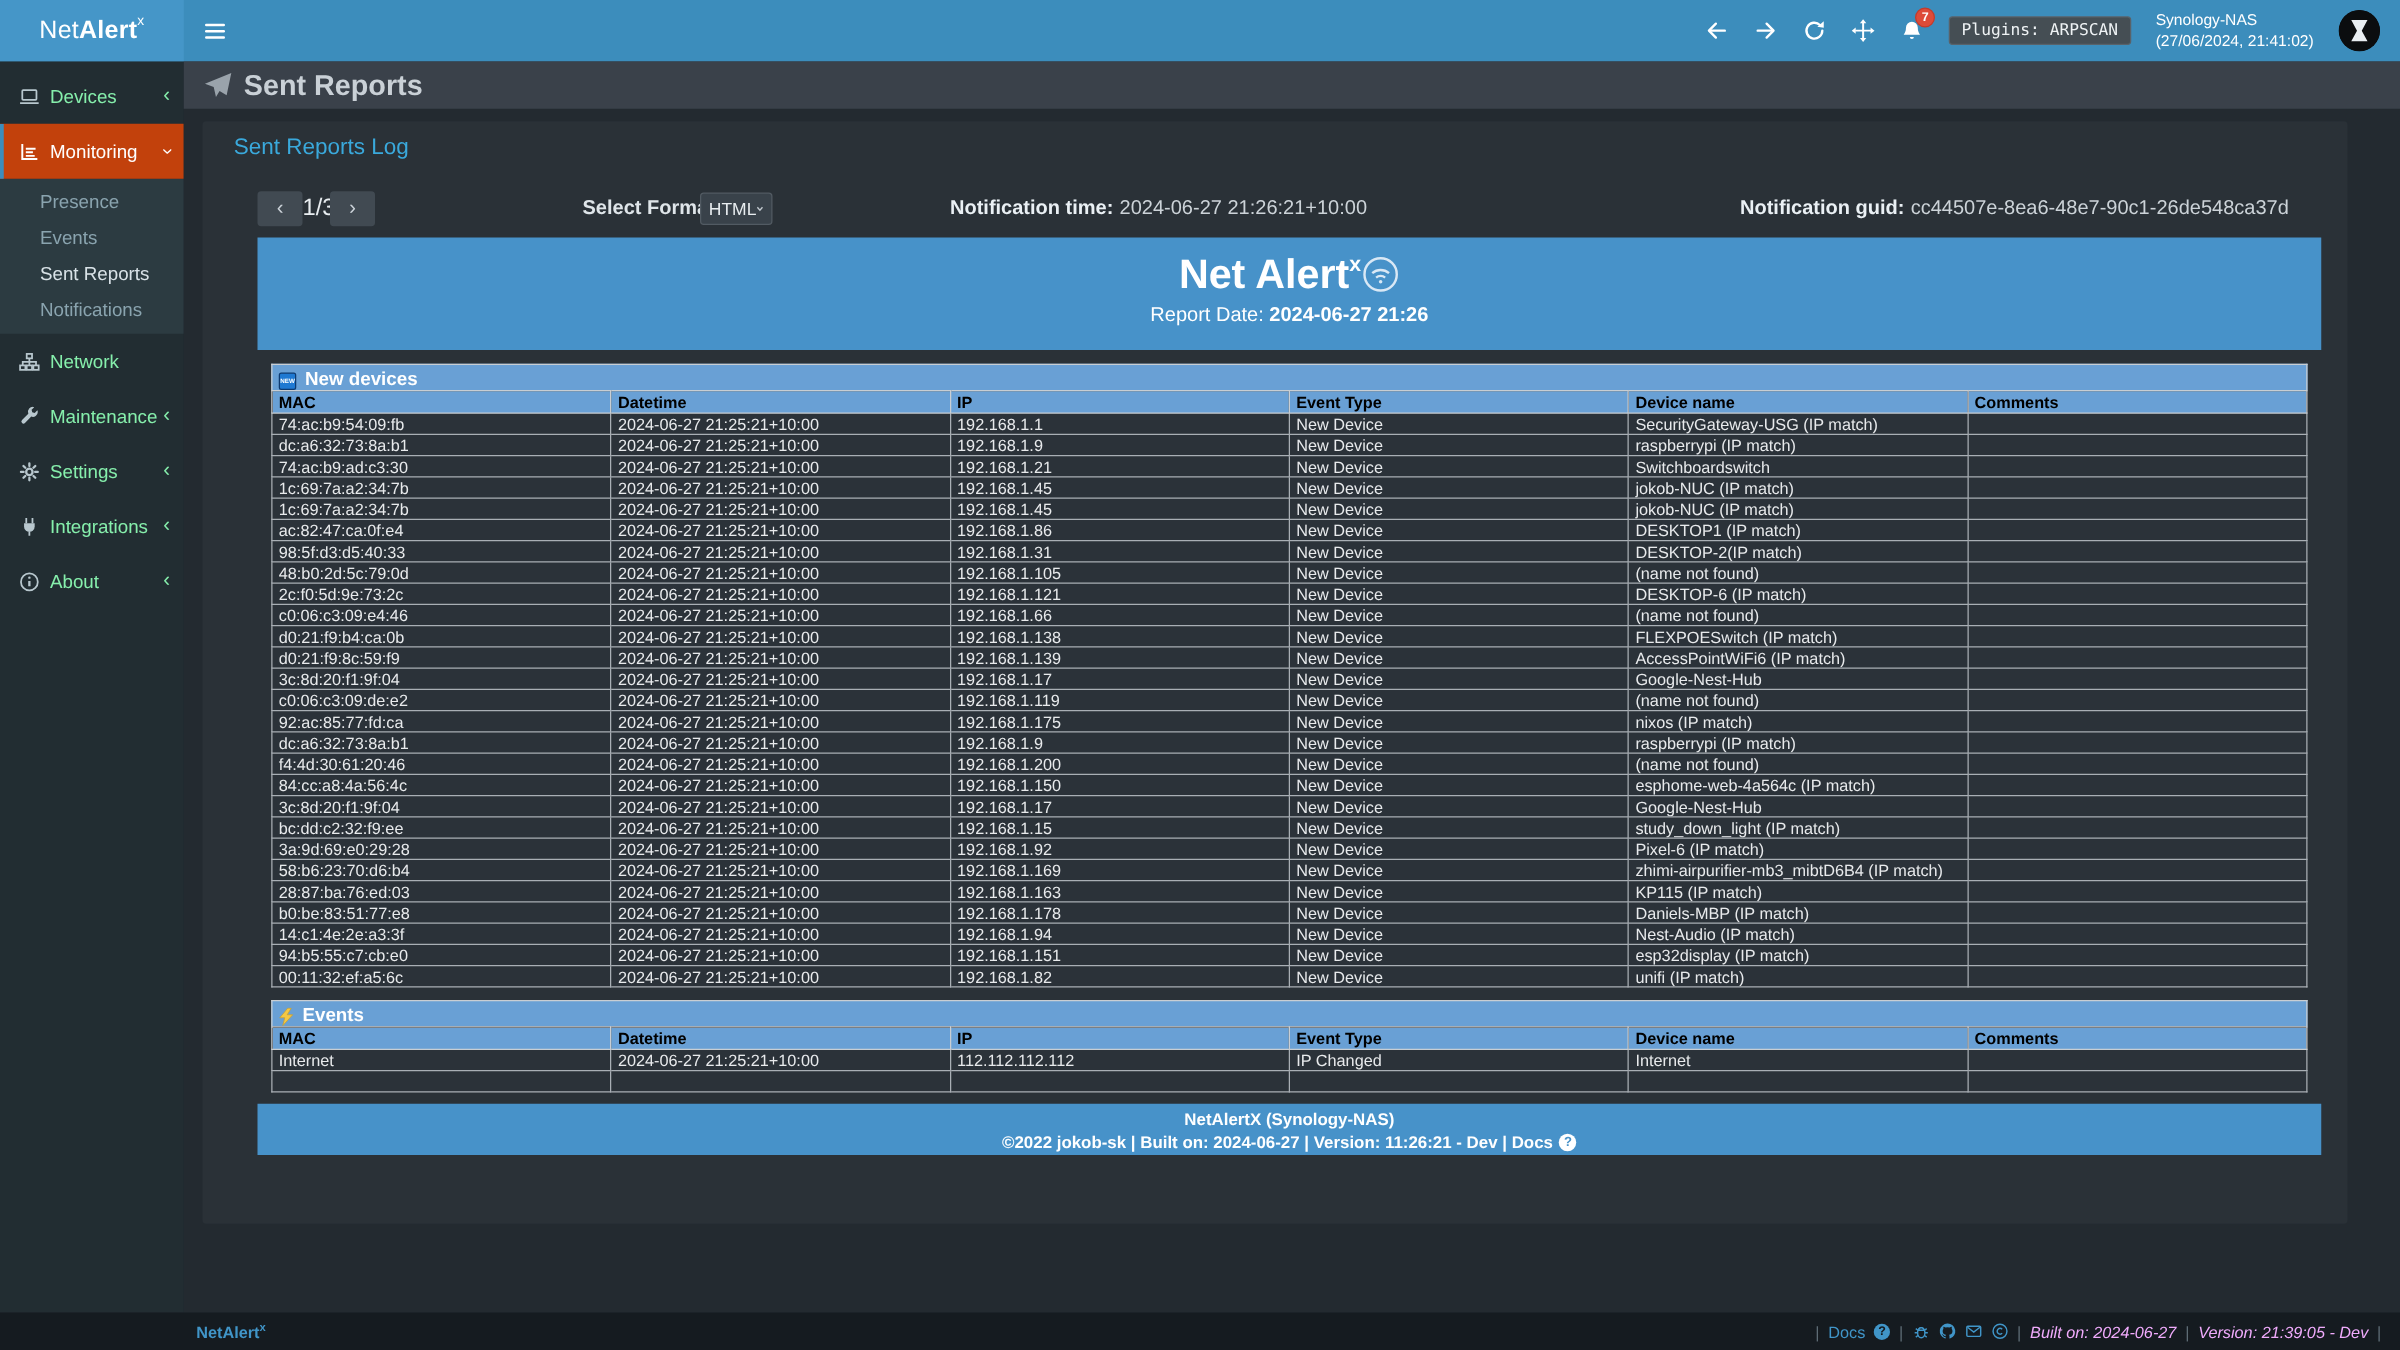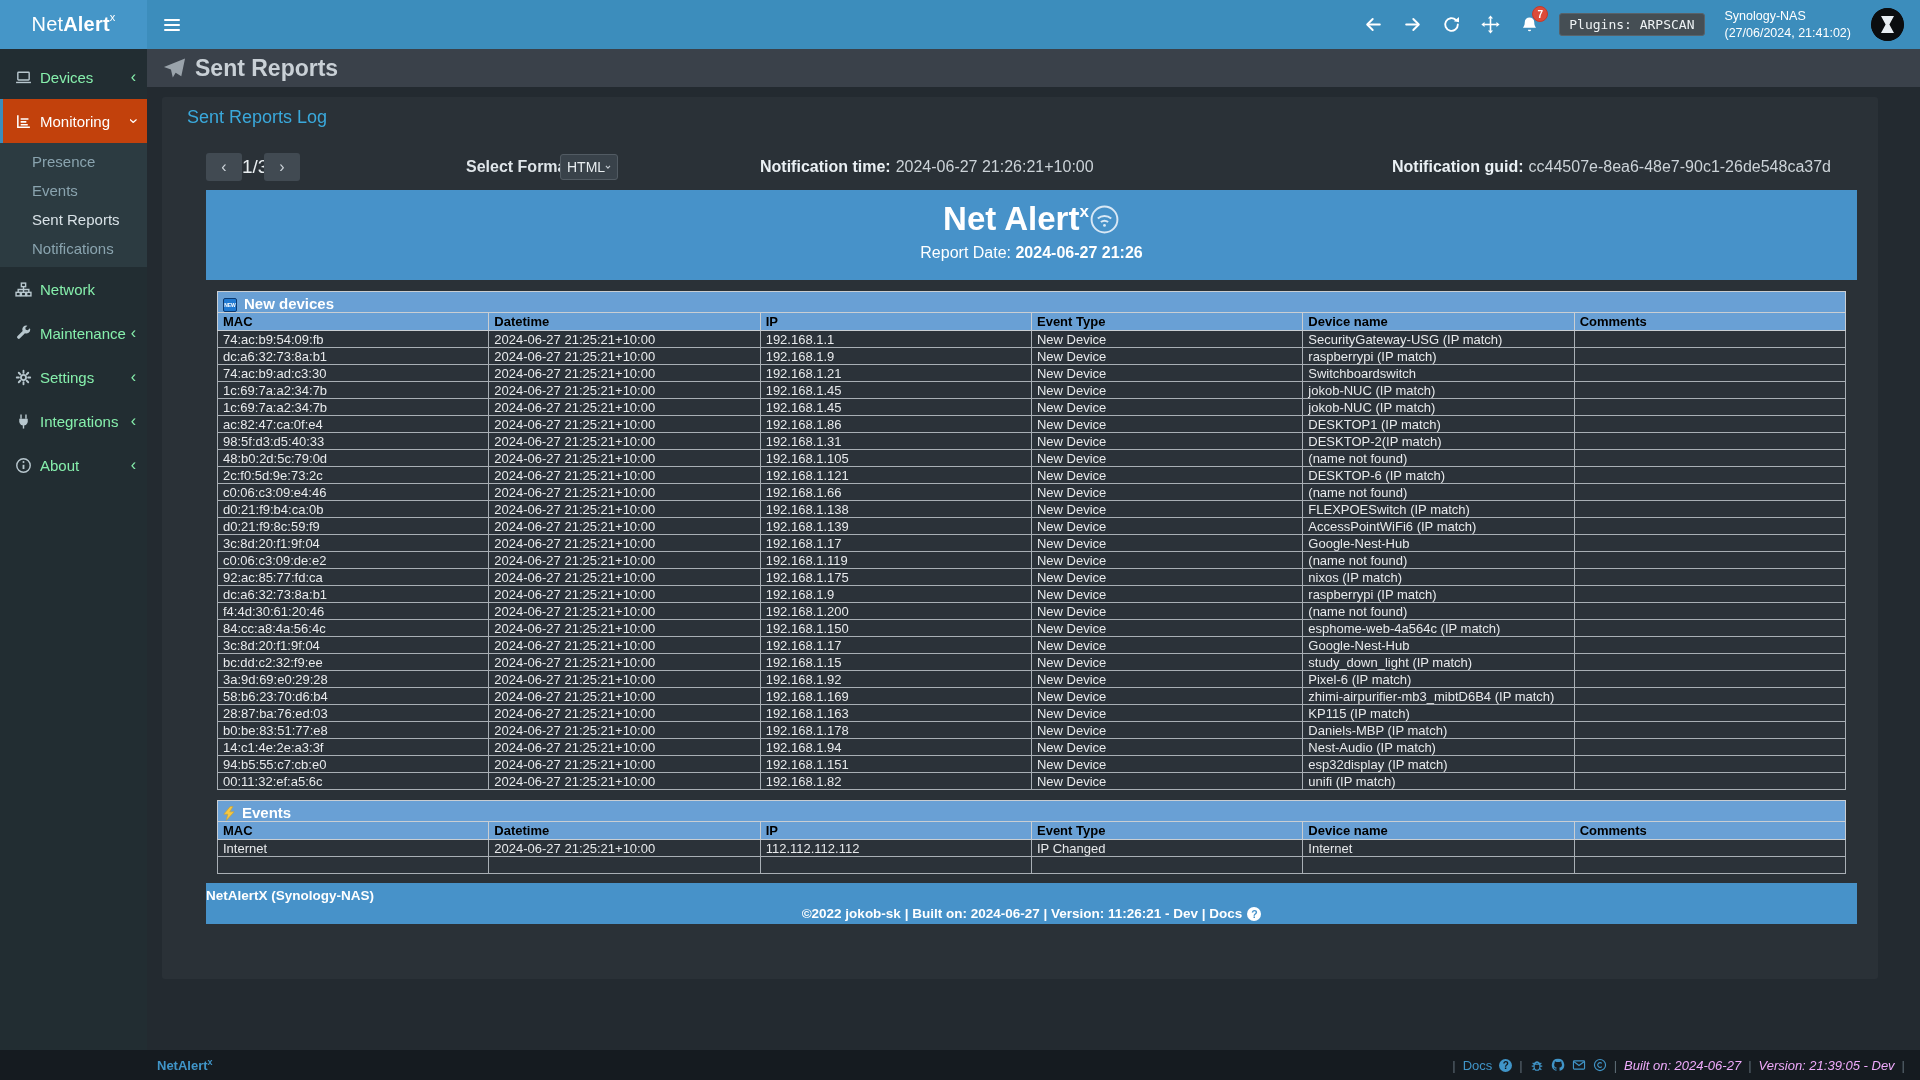--- a/index.html
+++ b/index.html
@@ -67,21 +67,21 @@
 
   .section-bar { height:21px; margin:0 11px; background:#69a0d5; border:1px solid #c9ced3; border-bottom:none; display:flex; align-items:flex-end; gap:7px; padding-left:5px; color:#fff; font-weight:700; font-size:15px; }
   .new-badge-ico { width:14px; height:14px; background:#1f79d2; border:1px solid #0d3a70; border-radius:2px; color:#fff; font-size:5px; font-weight:700; display:flex; align-items:center; justify-content:center; letter-spacing:0; }
   .bolt-ico { width:12px; height:15px; }
 
   .report-table { width:1629px; margin:0 11px; border-collapse:collapse; table-layout:fixed; font-size:13px; }
   .report-table th { background:#69a0d5; color:#000000; text-align:left; font-weight:700; padding:1px 5px; border:1px solid #c9ced3; height:18px; white-space:nowrap; overflow:hidden; }
   .report-table td { color:#e8eaec; padding:0 5px; border:1px solid #a9afb5; height:17px; background:#2b3239; white-space:nowrap; overflow:hidden; }
   .cell-link { color:#3e96d2; cursor:pointer; }
 
-  .report-footer { margin-top:9px; height:41px; background:#4792c9; color:#fff; padding-top:5px; font-size:13.5px; font-weight:700; }
+  .report-footer { margin-top:9px; height:41px; background:#4792c9; color:#fff; text-align:center; padding-top:5px; font-size:13.5px; font-weight:700; }
   .report-footer .line2 { margin-top:3px; display:flex; justify-content:center; align-items:center; gap:5px; }
   .q-ico { display:inline-flex; width:14px; height:14px; border-radius:50%; background:#fff; color:#4792c9; font-size:10.5px; font-weight:700; align-items:center; justify-content:center; }
 
   
   .statusbar { position:absolute; left:0; bottom:0; width:1920px; height:30px; background:#151b20; display:flex; align-items:center; font-size:13px; color:#93a1aa; padding:0 15px; }
   .sb-brand { margin-left:142px; color:#4095c8; font-weight:700; text-decoration:none; cursor:pointer; }
   .sb-brand sup { font-size:9px; }
   .sb-right { margin-left:auto; display:flex; align-items:center; gap:7px; white-space:nowrap; }
   .sb-sep { color:#5d6b74; }
   .sb-link { color:#4095c8; cursor:pointer; }

